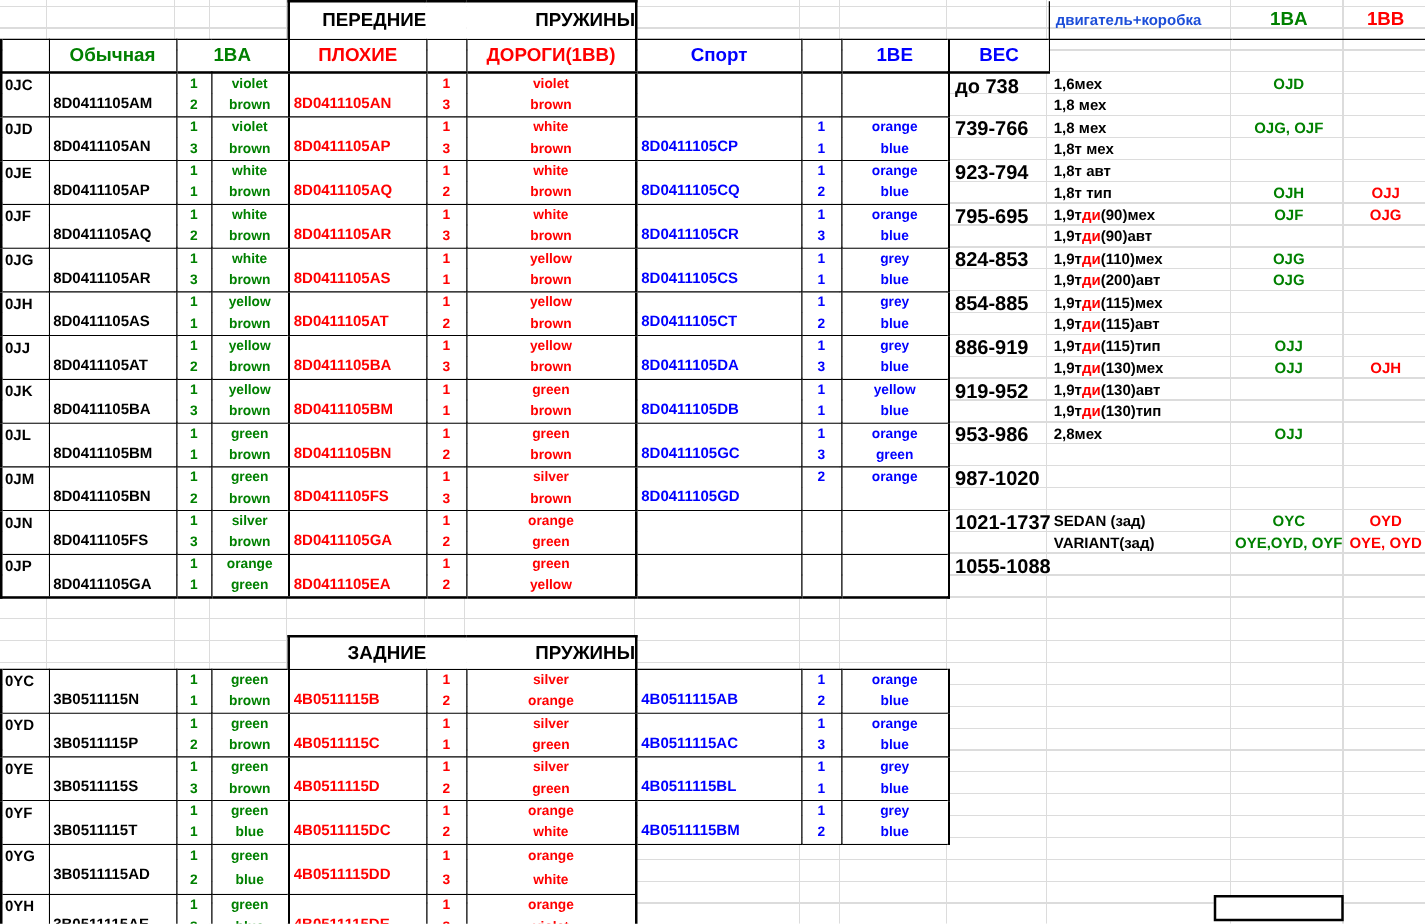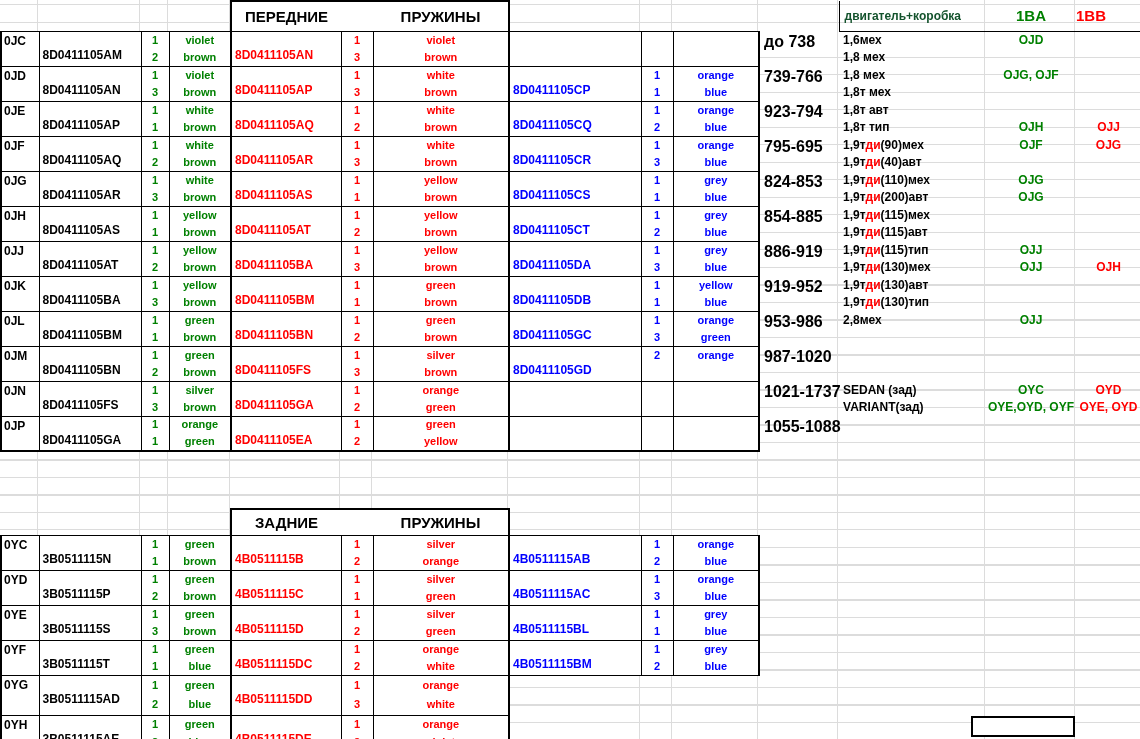--- a/index.html
+++ b/index.html
@@ -48,29 +48,29 @@
   
   .key{font-size:12px;padding:2px 0 0 2px}
   .pn{font-size:12px;padding:16px 0 0 3px}
   .wt{font-size:16px;padding:2px 0 0 4px;color:#000}
   .lines{position:absolute;inset:0;display:flex;flex-direction:column}
   .ln{flex:1 1 0;display:flex;align-items:center;justify-content:center;font-size:11px;line-height:1}
   .engc .ln{justify-content:flex-start;padding-left:4px;font-size:12px;color:#000}
   .bax .ln{color:var(--green,#008000);font-size:12px}
   .bbx .ln{color:var(--red,#ff0000);font-size:12px}
   
-  .tcell{border:none;background:#fff;vertical-align:middle;text-align:center;font-size:15px;color:#000}
+  .tcell{border:none;background:#fff;vertical-align:middle;text-align:right;font-size:15px;color:#000}
   .tcell.bt2{border-top:2px solid #000}
   .tcell.bl2{border-left:2px solid #000}
   .tcell.br2{border-right:2px solid #000}
   .hc{vertical-align:middle;text-align:center;font-size:15px}
   td.nb.eng-h{border-left:1px solid #000;border-bottom:1px solid #000;vertical-align:middle;
-      text-align:left;padding-left:5px;font-size:12px;color:#14532d}
+      text-align:left;padding-left:5px;font-size:12px;color:#1d4ed8}
   td.nb.ba-h{border-bottom:1px solid #000;vertical-align:middle;text-align:center;font-size:15px;color:var(--green,#008000)}
-  td.nb.bb-h{border-bottom:1px solid #000;vertical-align:middle;font-size:15px;color:var(--red,#ff0000)}
+  td.nb.bb-h{border-bottom:1px solid #000;vertical-align:middle;text-align:center;font-size:15px;color:var(--red,#ff0000)}
   .sel-box{position:absolute;left:971px;top:716px;width:104px;height:21px;border:2px solid #000;background:#fff}
 </style>
 </head>
 <body>
 
 <div class="grid-bg"></div>
 
 <table class="front">
   <colgroup>
     <col style="width:38px">
@@ -93,20 +93,33 @@
       <td class="nb" colspan="4"></td>
       <td class="tcell bt2 bl2">ПЕРЕДНИЕ</td>
       <td class="tcell bt2"></td>
       <td class="tcell bt2 br2">ПРУЖИНЫ</td>
       <td class="nb" colspan="3"></td>
       <td class="nb"></td>
       <td class="nb eng-h">двигатель+коробка</td>
       <td class="nb ba-h">1BA</td>
       <td class="nb bb-h">1BB</td>
     </tr>
+    <tr style="height:27px">
+      <td class="hc bl2 bb2"></td>
+      <td class="hc g bb2">Обычная</td>
+      <td class="hc g bb2" colspan="2">1BA</td>
+      <td class="hc r bb2 bl2">ПЛОХИЕ</td>
+      <td class="hc bb2"></td>
+      <td class="hc r bb2">ДОРОГИ(1ВВ)</td>
+      <td class="hc b bb2 bl2">Спорт</td>
+      <td class="hc bb2"></td>
+      <td class="hc b bb2 br2">1BE</td>
+      <td class="hc b bb2">ВЕС</td>
+      <td class="nb" colspan="3"></td>
+    </tr>
   </thead>
   <tbody id="front-body">
       <tr class="frow" style="height:35px">
         <td class="key bl2">0JC</td>
         <td class="pn pn-k ">8D0411105AM</td>
         <td class="num g">
           <div class="lines">
             <span class="ln">1</span>
             <span class="ln">2</span>
           </div>
@@ -342,21 +355,21 @@
         <td class="nb engc">
           <div class="lines">
             <span class="ln">
               <span class="">1,9т</span>
               <span class="sr">ди</span>
               <span class="">(90)мех</span>
             </span>
             <span class="ln">
               <span class="">1,9т</span>
               <span class="sr">ди</span>
-              <span class="">(40)авт</span>
+              <span class="">(90)авт</span>
             </span>
           </div>
         </td>
         <td class="nb bax">
           <div class="lines">
             <span class="ln">OJF</span>
             <span class="ln"></span>
           </div>
         </td>
         <td class="nb bbx">

